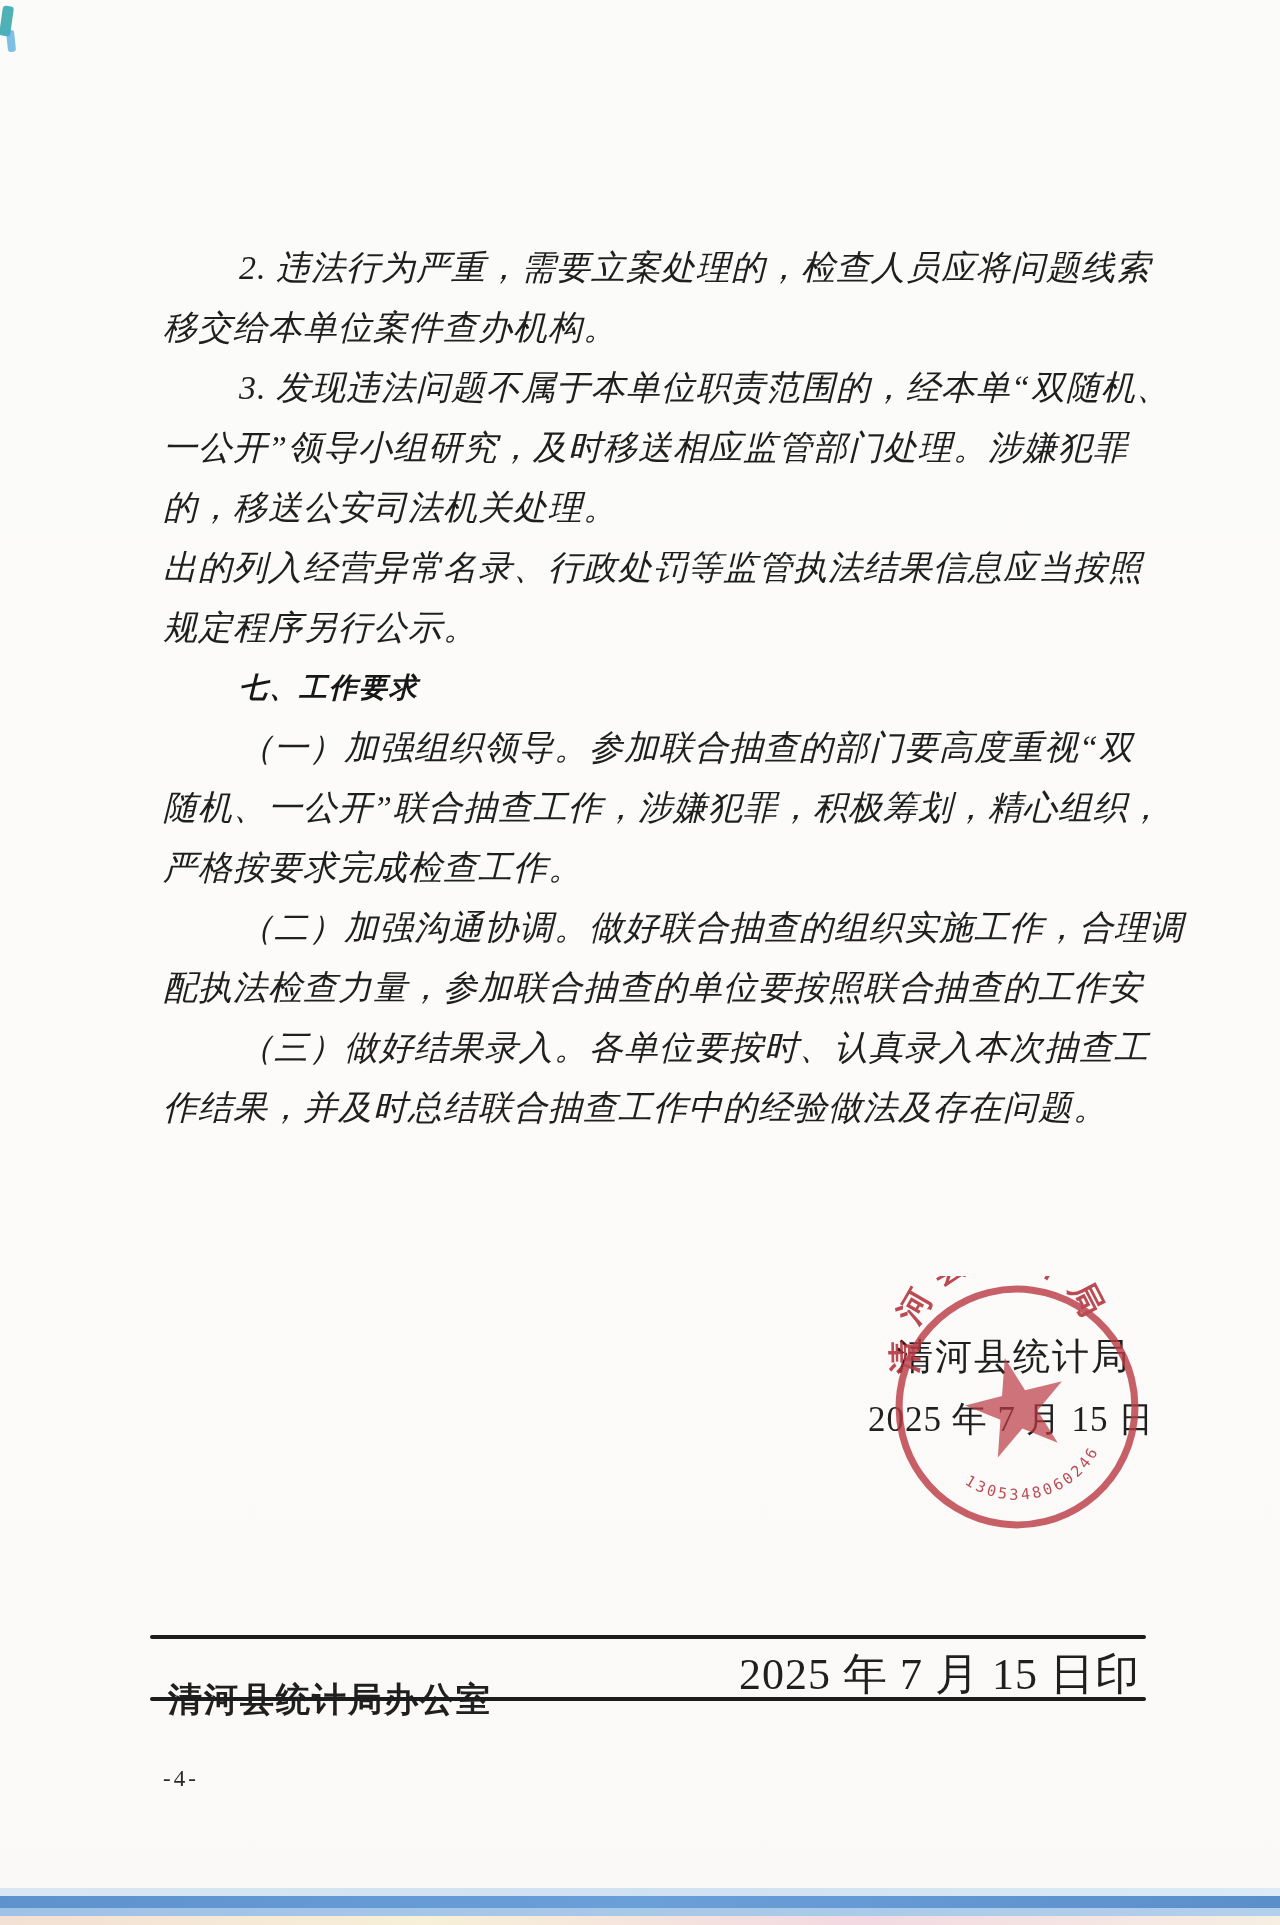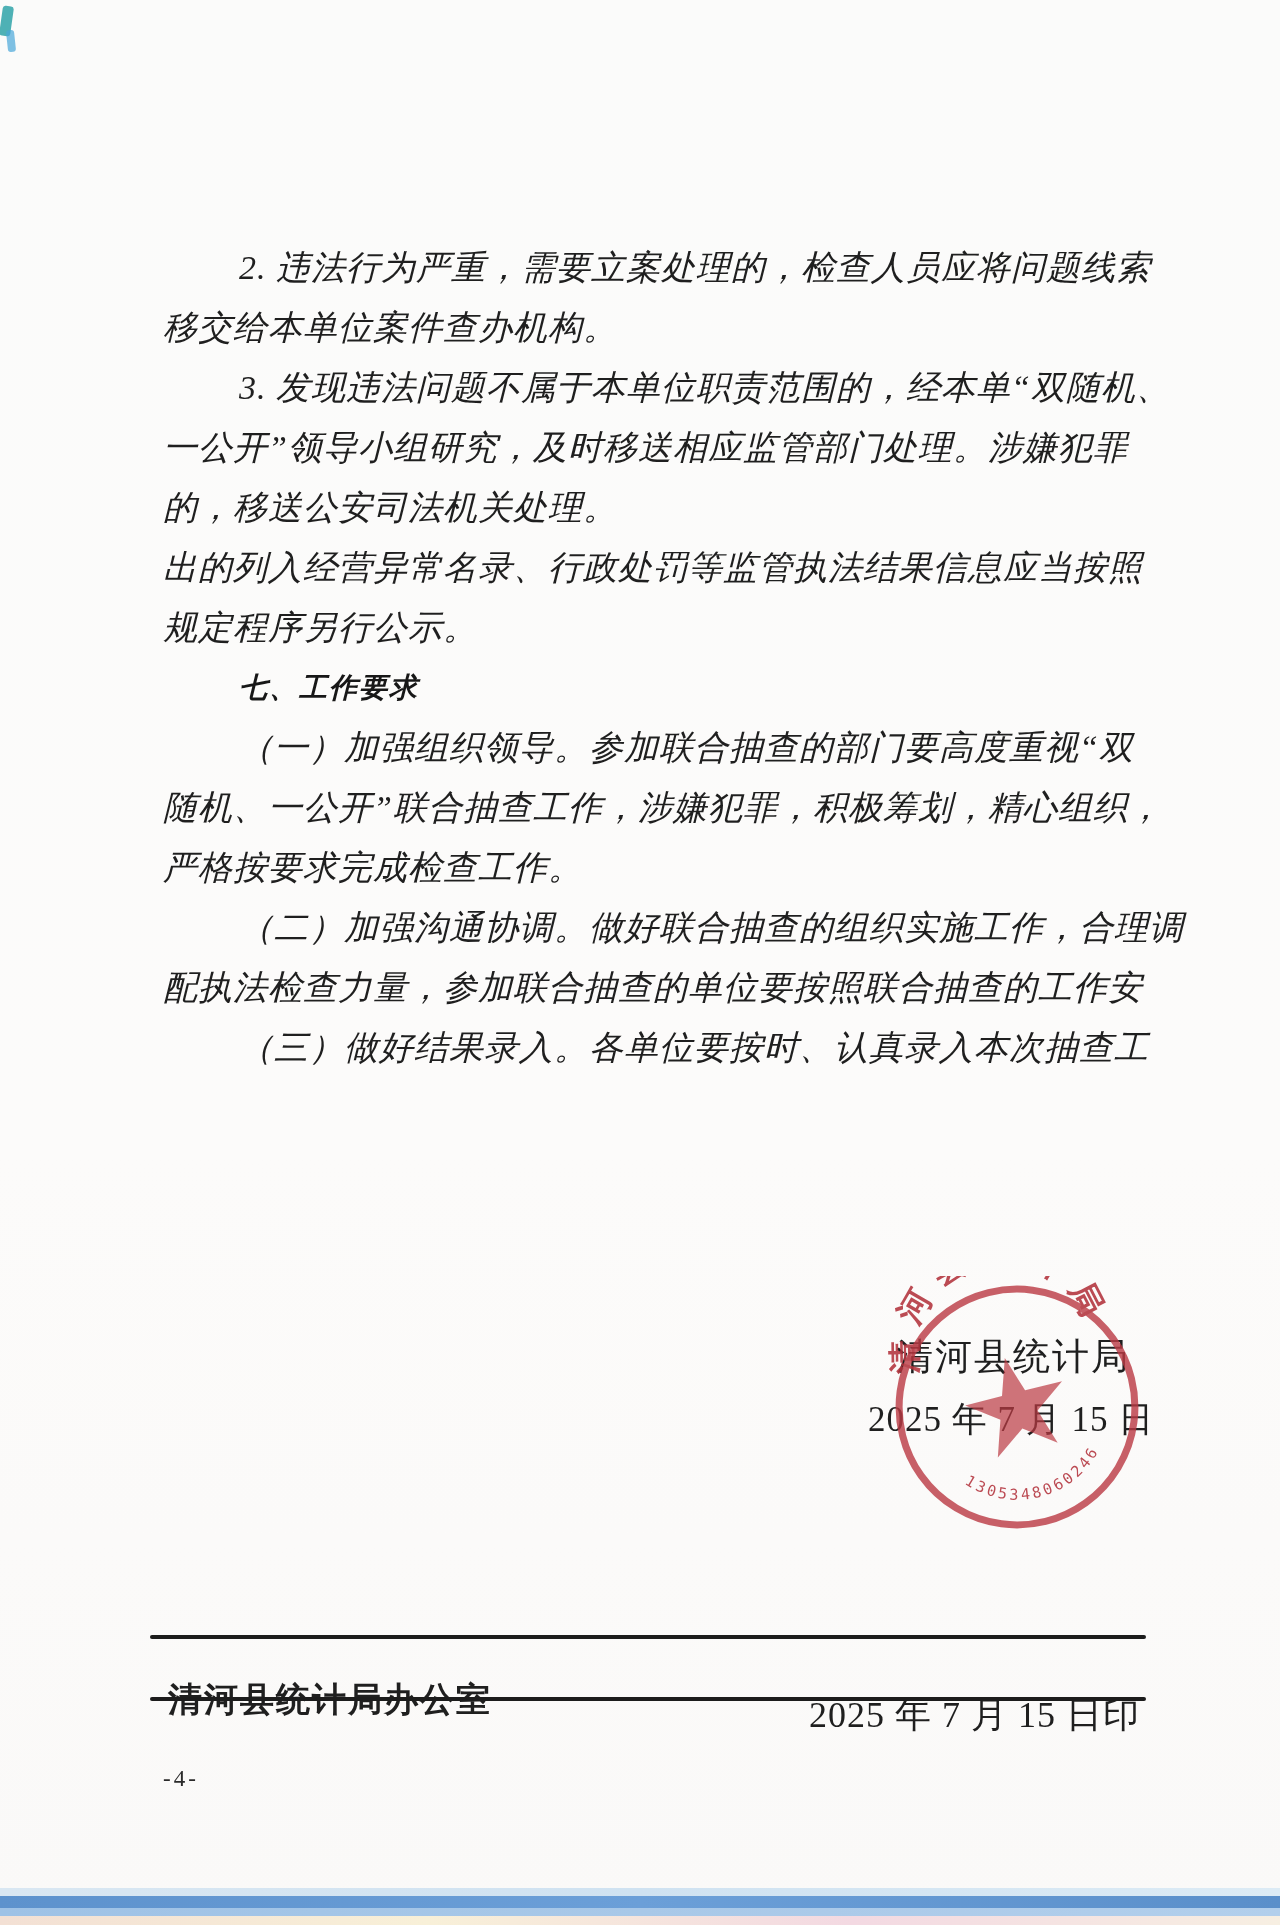--- a/index.html
+++ b/index.html
@@ -58,23 +58,22 @@
   }
   .rule.top{top:1635px;}
   .rule.bottom{top:1697px;}
   .footer-left{
     position:absolute;left:168px;top:1677px;
     font-size:34px;font-weight:700;letter-spacing:2px;
     filter:blur(0.3px);
   }
   .footer-right{
     position:absolute;right:140px;top:1645px;
-    font-size:36px;letter-spacing:1px;
+    font-size:44px;letter-spacing:1px;
     filter:blur(0.3px);
-    margin-top:46px;
   }
   .page-number{
     position:absolute;left:163px;top:1766px;
     font-size:23px;letter-spacing:3px;color:#2a2a2a;
   }
   
   .artifact{position:absolute;}
   .a-tl1{left:1px;top:6px;width:11px;height:30px;background:#2fa3a8;border-radius:3px;transform:rotate(8deg);opacity:.85;}
   .a-tl2{left:7px;top:30px;width:8px;height:22px;background:#49a6d8;border-radius:3px;transform:rotate(-6deg);opacity:.7;}
   .strip{left:0;width:1280px;}
@@ -99,20 +98,21 @@
     <div class="line">的，移送公安司法机关处理。</div>
     <div class="line">出的列入经营异常名录、行政处罚等监管执法结果信息应当按照</div>
     <div class="line">规定程序另行公示。</div>
     <div class="line indent heading">七、工作要求</div>
     <div class="line indent">（一）加强组织领导。参加联合抽查的部门要高度重视“双</div>
     <div class="line">随机、一公开”联合抽查工作，涉嫌犯罪，积极筹划，精心组织，</div>
     <div class="line">严格按要求完成检查工作。</div>
     <div class="line indent">（二）加强沟通协调。做好联合抽查的组织实施工作，合理调</div>
     <div class="line">配执法检查力量，参加联合抽查的单位要按照联合抽查的工作安</div>
     <div class="line indent">（三）做好结果录入。各单位要按时、认真录入本次抽查工</div>
+    <div class="line">作结果，并及时总结联合抽查工作中的经验做法及存在问题。</div>
   </div>
 
   <div class="signature">清河县统计局</div>
   <div class="sig-date">2025 年 7 月 15 日</div>
 
   <svg class="seal" viewBox="0 0 260 260">
     <g transform="rotate(-14 130 130)" fill="none">
       <circle cx="130" cy="130" r="117" stroke="#bb3b44" stroke-width="7" opacity="0.92"></circle>
       <polygon fill="#bb3b44" opacity="0.8" points="130,80 141.8,115.8 179.5,116 149,138.2 160.6,174.1 130,152 99.4,174.1 111,138.2 80.5,116 118.2,115.8"></polygon>
       <path id="seal-top-arc" d="M 49.2 100.6 A 86 86 0 1 1 210.8 100.6" fill="none"></path>

